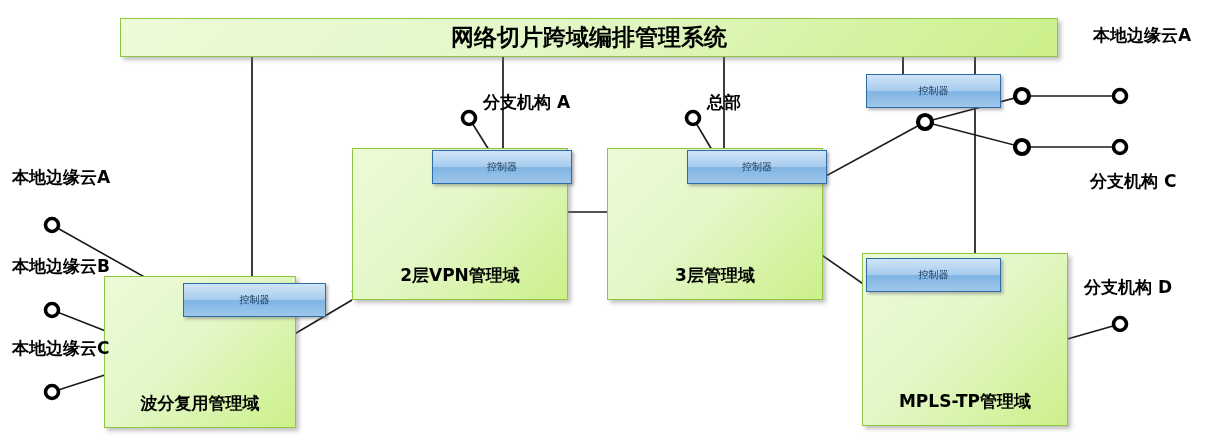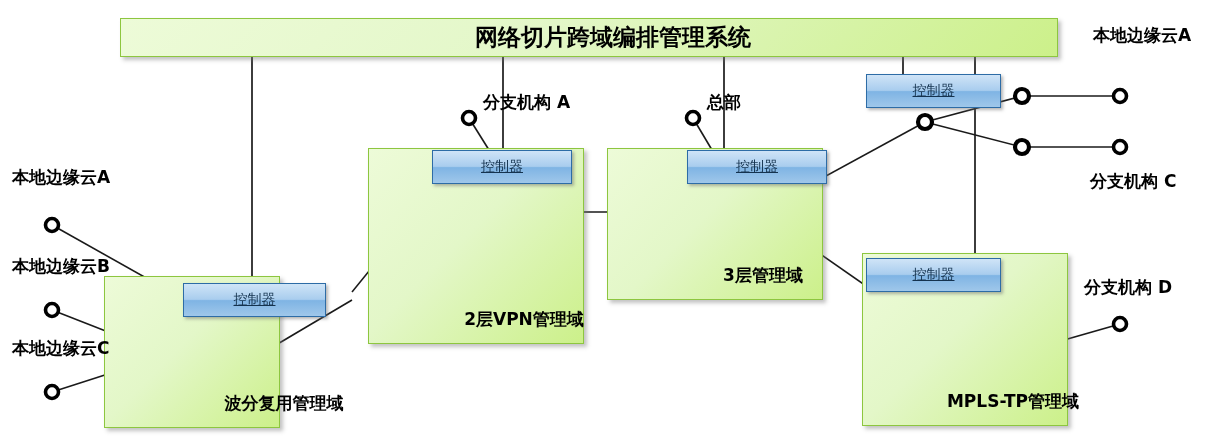--- a/index.html
+++ b/index.html
@@ -50,21 +50,20 @@
     background: linear-gradient(135deg, #edfbd8 0%, #e3f7c8 45%, #ccf08a 100%);
     box-shadow: 3px 3px 4px rgba(120,120,120,0.45);
   }
   .panel-title {
     position: absolute;
     width: 100%;
     text-align: center;
     font-weight: bold;
     color: #000000;
     letter-spacing: 0px;
-    margin-left: 48px;
   }
   #title-bar {
     display: flex;
     align-items: center;
     justify-content: center;
   }
   #title-bar .panel-title {
     position: static;
     font-size: 23px;
   }
@@ -77,23 +76,22 @@
   .controller {
     position: absolute;
     box-sizing: border-box;
     border: 1.4px solid #2d6ca6;
     background: linear-gradient(180deg, #cfe4f7 0%, #a9cdee 48%, #7fb4e4 52%, #9fc7ea 100%);
     box-shadow: 2px 2px 3px rgba(110,110,110,0.5);
     display: flex;
     align-items: center;
     justify-content: center;
     color: #15334f;
-    font-size: 14px;
+    font-size: 10px;
     white-space: nowrap;
-    text-decoration: underline;
   }
 
   
   .flabel {
     position: absolute;
     font-weight: bold;
     color: #000000;
     white-space: nowrap;
     font-size: 17px;
   }
@@ -184,28 +182,28 @@
       <circle class="node-ext" cx="1120" cy="96" r="6.5"></circle>
       <circle class="node-ext" cx="1120" cy="147" r="6.5"></circle>
       <circle class="node-ext" cx="1120" cy="324" r="6.5"></circle>
     </g>
   </svg>
 
   <div class="panel" id="title-bar" style="left:120px; top:18px; width:938px; height:39px;">
     <span class="panel-title">网络切片跨域编排管理系统</span>
   </div>
 
-  <div class="panel" style="left:104px; top:276px; width:176px; height:152px;padding-left:44px;">
+  <div class="panel" style="left:104px; top:276px; width:192px; height:152px;">
     <span class="panel-title domain-label">波分复用管理域</span>
   </div>
   <div class="controller" style="left:183px; top:283px; width:143px; height:34px;">
     <span>控制器</span>
   </div>
 
-  <div class="panel" style="left:368px; top:148px; width:216px; height:196px;">
+  <div class="panel" style="left:352px; top:148px; width:216px; height:152px;">
     <span class="panel-title domain-label">2层VPN管理域</span>
   </div>
   <div class="controller" style="left:432px; top:150px; width:140px; height:34px;">
     <span>控制器</span>
   </div>
 
   <div class="panel" style="left:607px; top:148px; width:216px; height:152px;">
     <span class="panel-title domain-label">3层管理域</span>
   </div>
   <div class="controller" style="left:687px; top:150px; width:140px; height:34px;">

